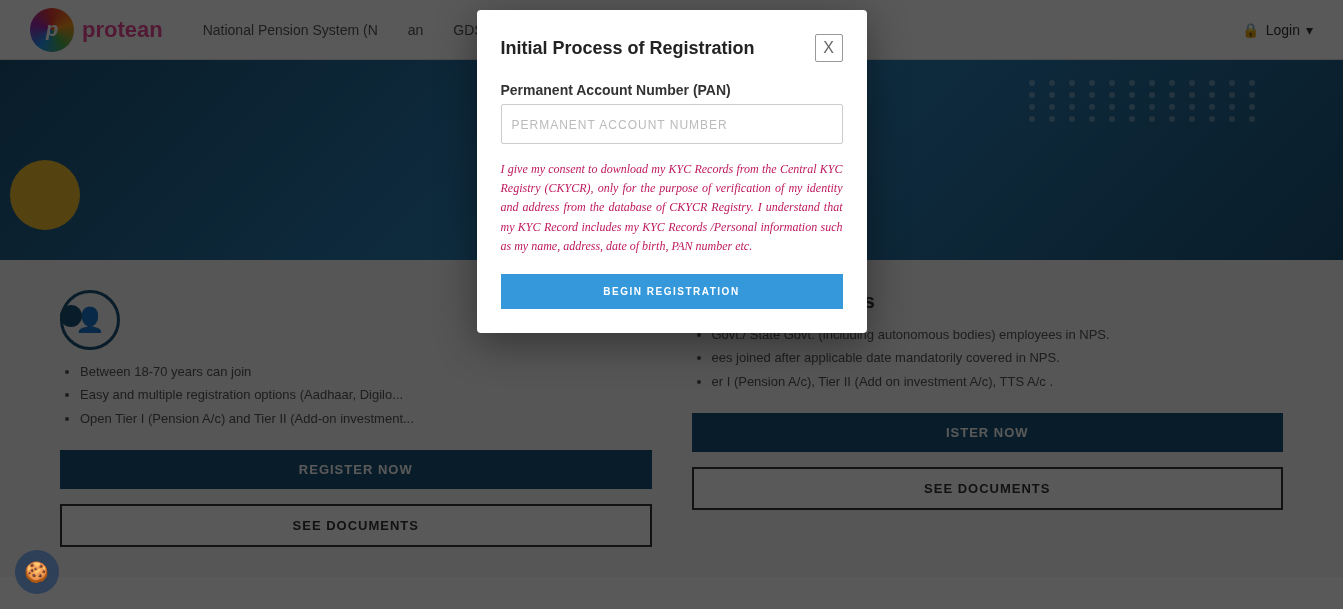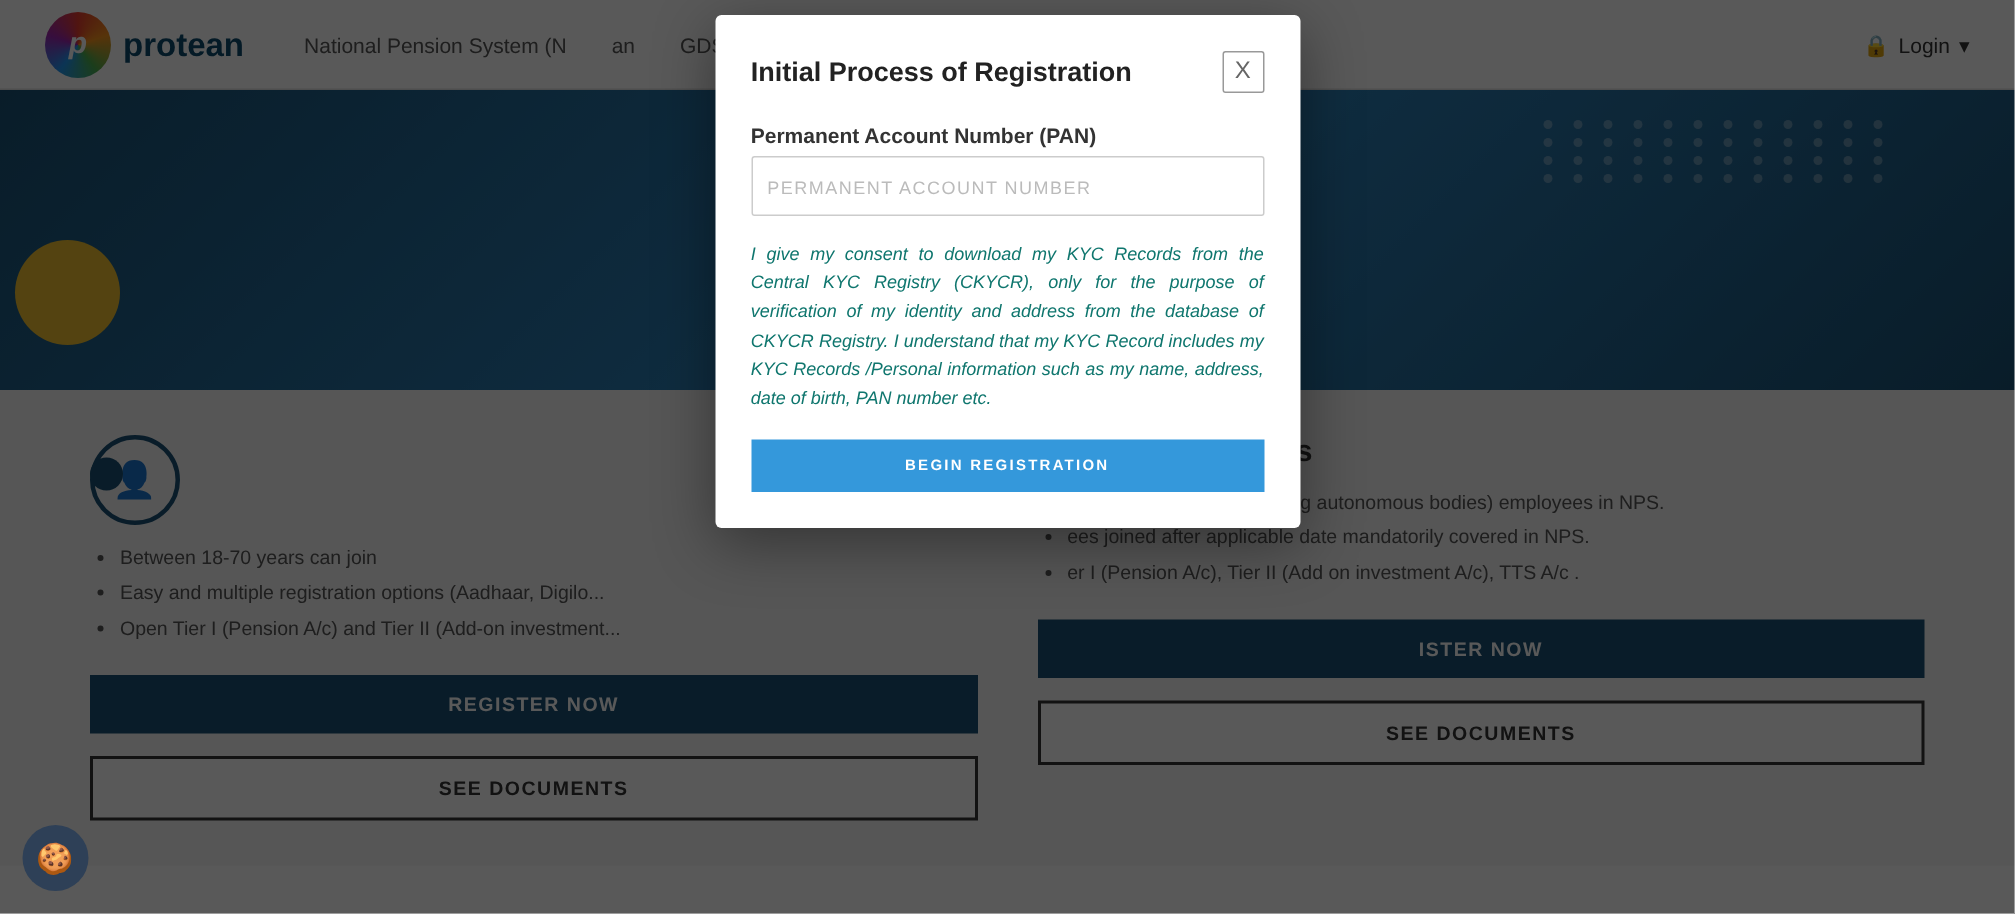--- a/index.html
+++ b/index.html
@@ -53,21 +53,21 @@
       content: 'p';
       font-size: 20px;
       font-weight: bold;
       color: #fff;
       font-style: italic;
     }
 
     .logo-text {
       font-size: 22px;
       font-weight: bold;
-      color: #0c4a6e;
+      color: #ec4899;
     }
 
     .nav-items {
       display: flex;
       gap: 30px;
       margin-left: 20px;
       flex: 1;
     }
 
     .nav-item {
@@ -312,25 +312,26 @@
       background: #e74c3c;
       display: flex;
       align-items: center;
       justify-content: center;
       color: white;
       font-size: 11px;
     }
 
     .consent-text {
       font-size: 12px;
-      color: #0f766e;
+      color: #be185d;
       font-style: italic;
       line-height: 1.6;
       margin-bottom: 18px;
       text-align: justify;
+      font-family: Liberation Serif, serif;
     }
 
     .begin-btn {
       width: 100%;
       background: #3498db;
       color: #fff;
       border: none;
       padding: 12px;
       font-size: 10px;
       font-weight: bold;

